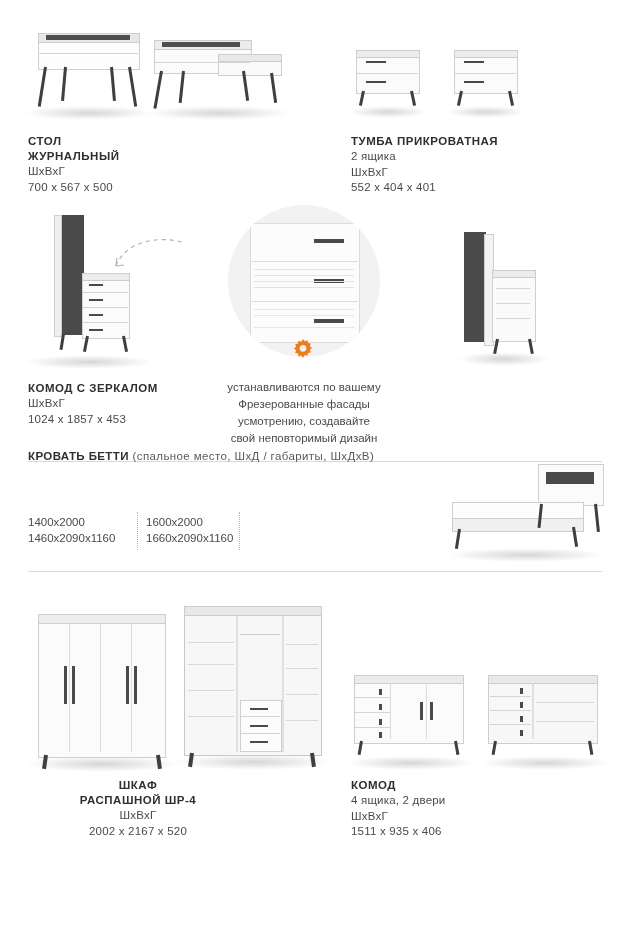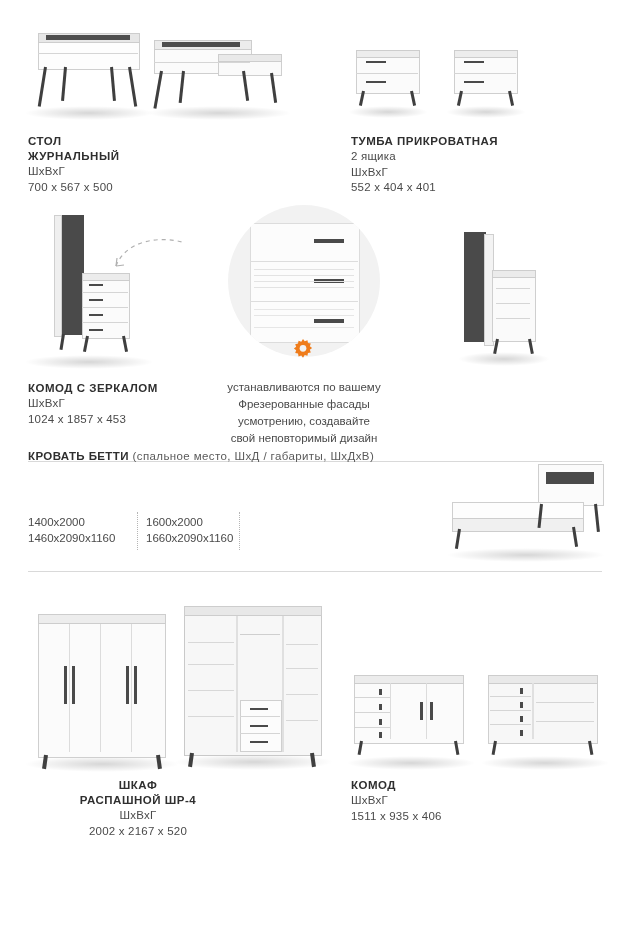--- a/index.html
+++ b/index.html
@@ -368,20 +368,21 @@
 
   <div class="abs" style="left:28px; top:778px; width:220px;text-align:center;">
     <div class="cap-title">ШКАФ</div>
     <div class="cap-title">РАСПАШНОЙ ШР-4</div>
     <div class="cap-line">ШхВхГ</div>
     <div class="cap-line">2002 x 2167 x 520</div>
   </div>
 
   <div class="abs" style="left:351px; top:778px; width:230px;">
     <div class="cap-title">КОМОД</div>
+    <div class="cap-line">4 ящика, 2 двери</div>
     <div class="cap-line">ШхВхГ</div>
     <div class="cap-line">1511 x 935 x 406</div>
   </div>
 
   <div class="abs note" style="left:28px; top:880px; width:260px;">
   </div>
 
 </div>
 
 </body></html>

